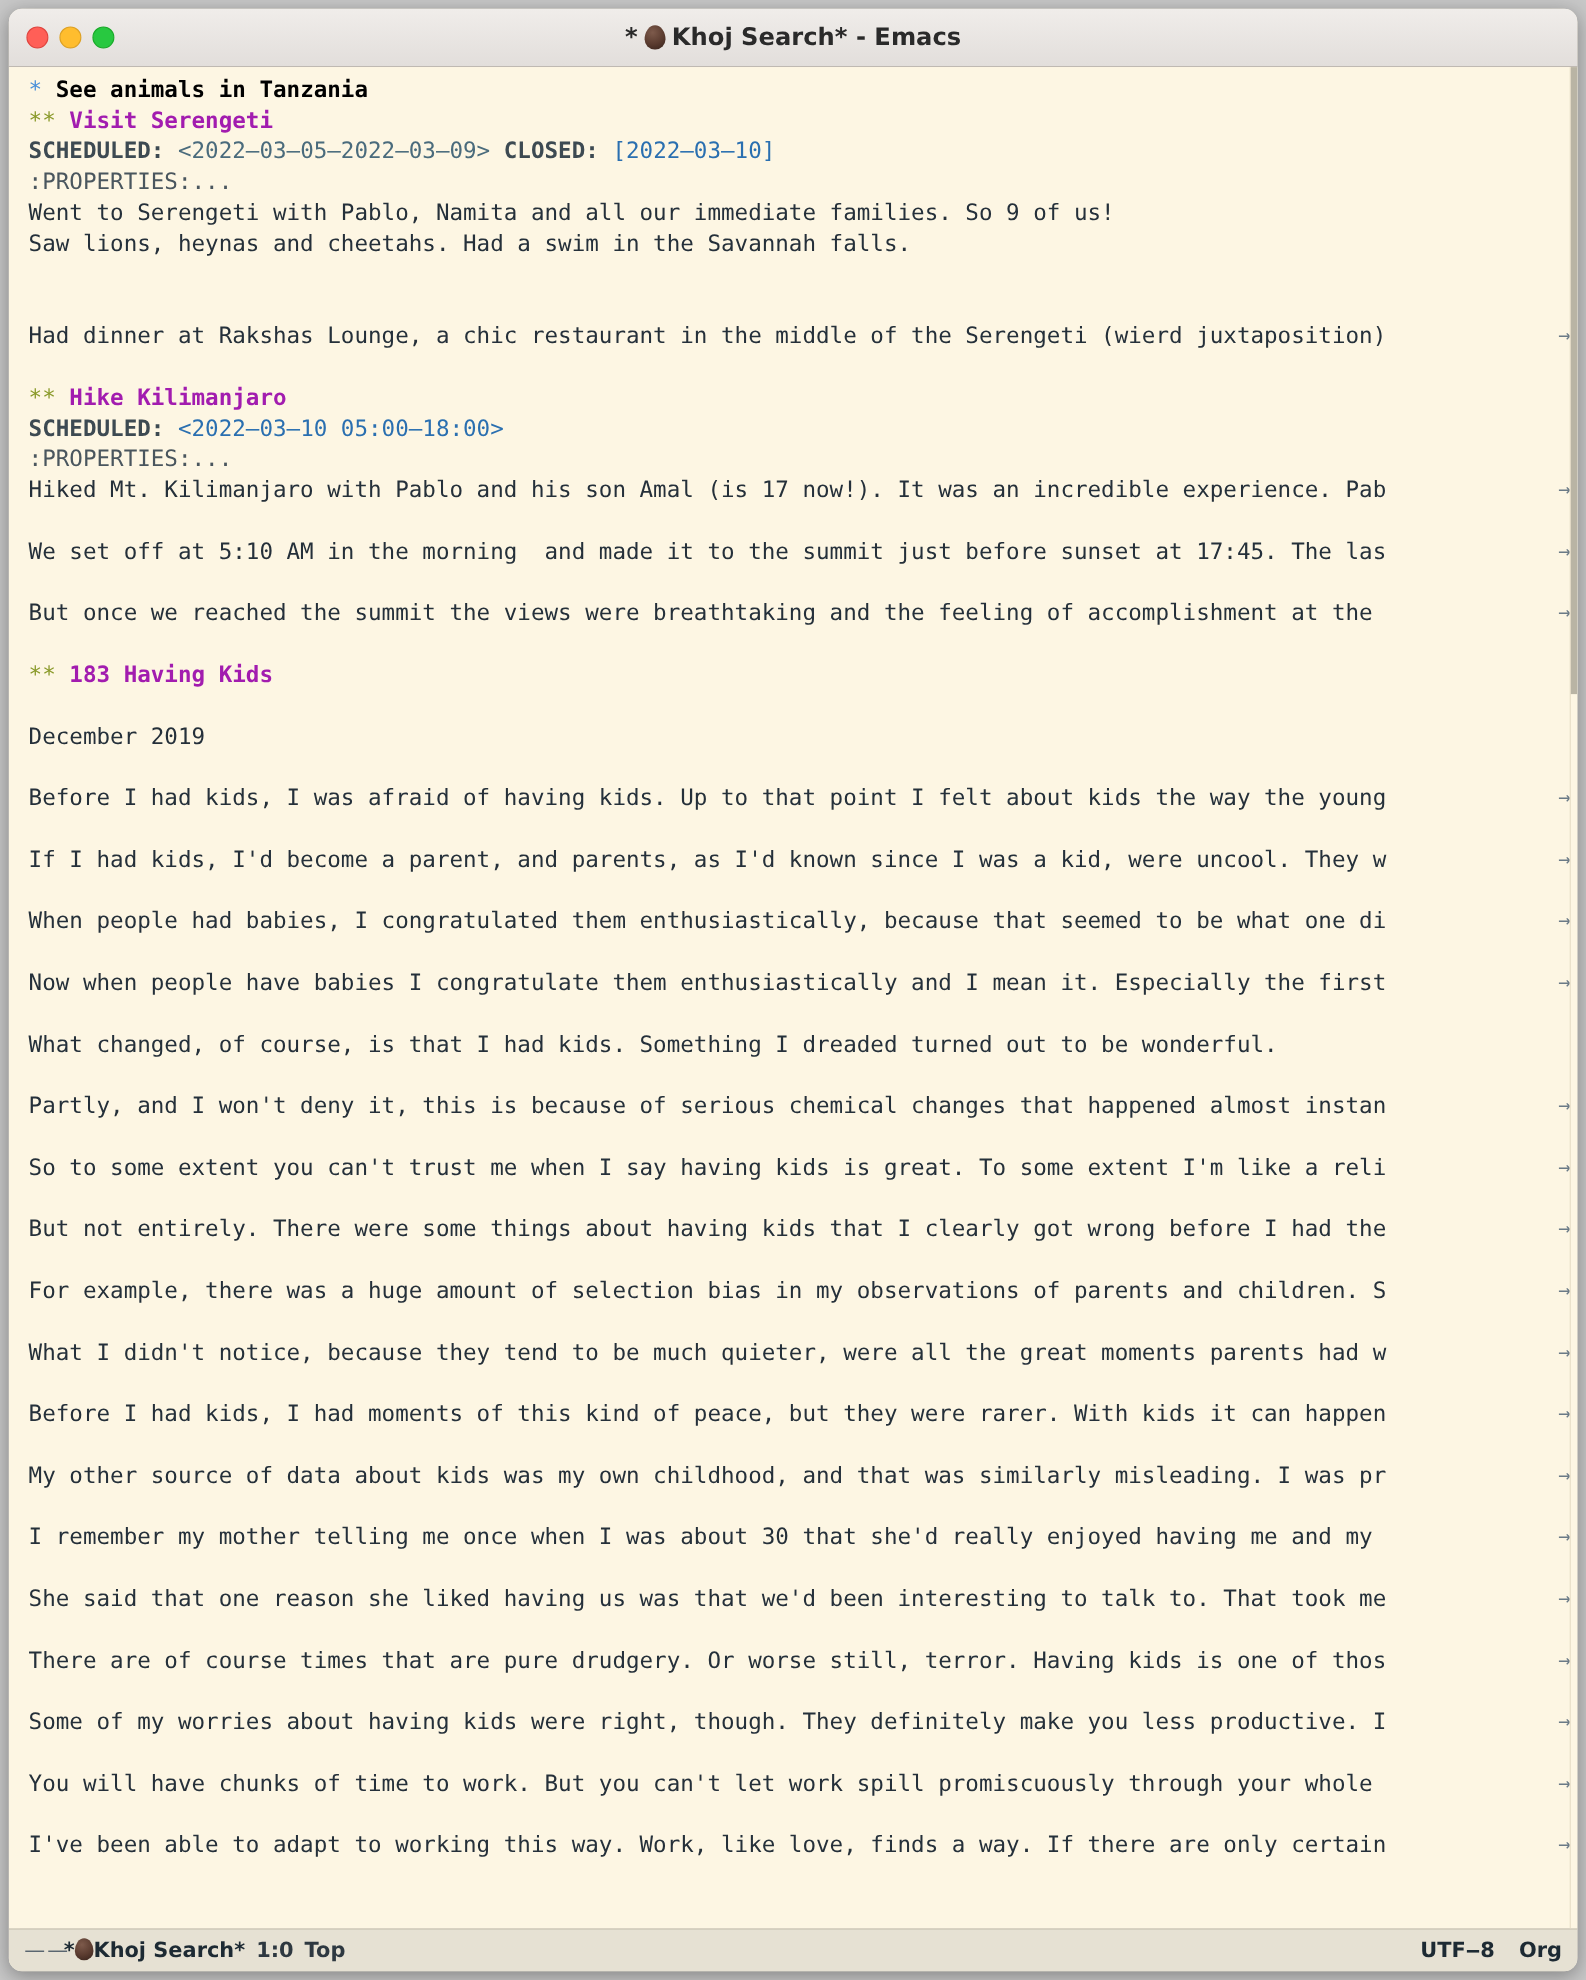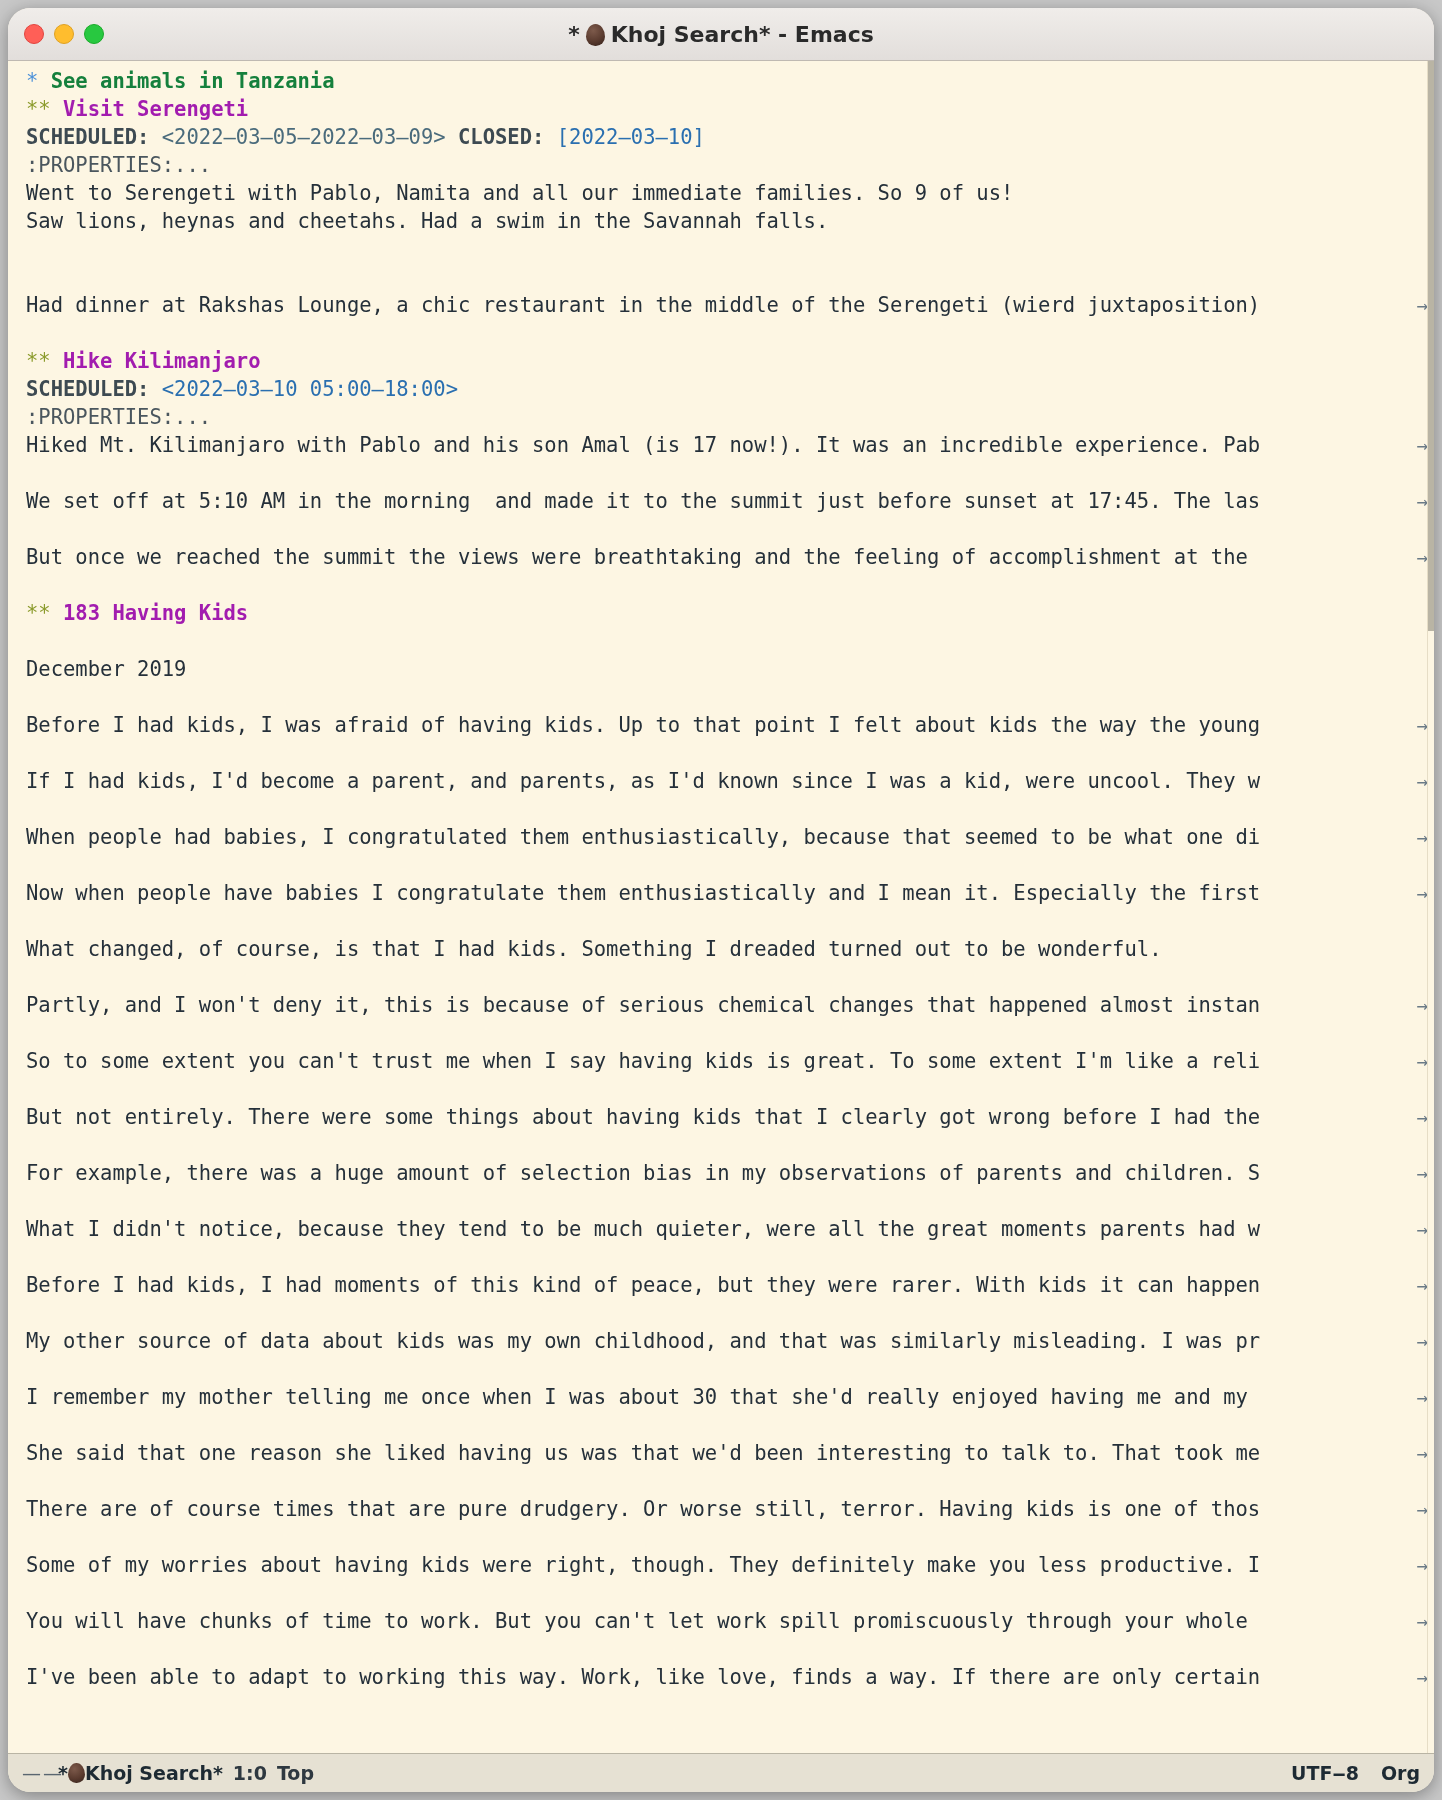--- a/index.html
+++ b/index.html
@@ -12,21 +12,21 @@
     height: 1800px;
     font-family: "DejaVu Sans Mono", monospace;
     overflow: hidden;
   }
   .window {
     position: absolute;
     left: 8px;
     top: 8px;
     width: 1426px;
     height: 1784px;
-    border-radius: 22px;
+    border-radius: 12px;
     overflow: hidden;
     box-shadow: 0 4px 18px rgba(0,0,0,0.35);
     background: #fdf6e3;
     display: flex;
     flex-direction: column;
   }
   .titlebar {
     height: 52px;
     min-height: 52px;
     background: linear-gradient(#f0edea, #e2dedb);
@@ -88,21 +88,21 @@
   }
   .line.blank { height: 28px; }
   .trunc::after {
     content: "\2192";
     position: absolute;
     right: 6px;
     top: 0;
     color: #6a7a86;
     font-size: 19px;
   }
-  .h1 { color: #15803d; font-weight: bold; margin-top: 22px; }
+  .h1 { color: #000000; font-weight: bold; margin-top: 22px; }
   .h2 { color: #a21caf; font-weight: bold; }
   .star1 { color: #4a90d9; }
   .star2 { color: #8a9a2a; }
   .kw { color: #3d4a52; font-weight: bold; }
   .ts { color: #4a6b7c; }
   .tslink { color: #2a6fb0; }
   .props { color: #4a565e; }
   .fringe {
     position: absolute;
     left: 0; top: 0; bottom: 0;

